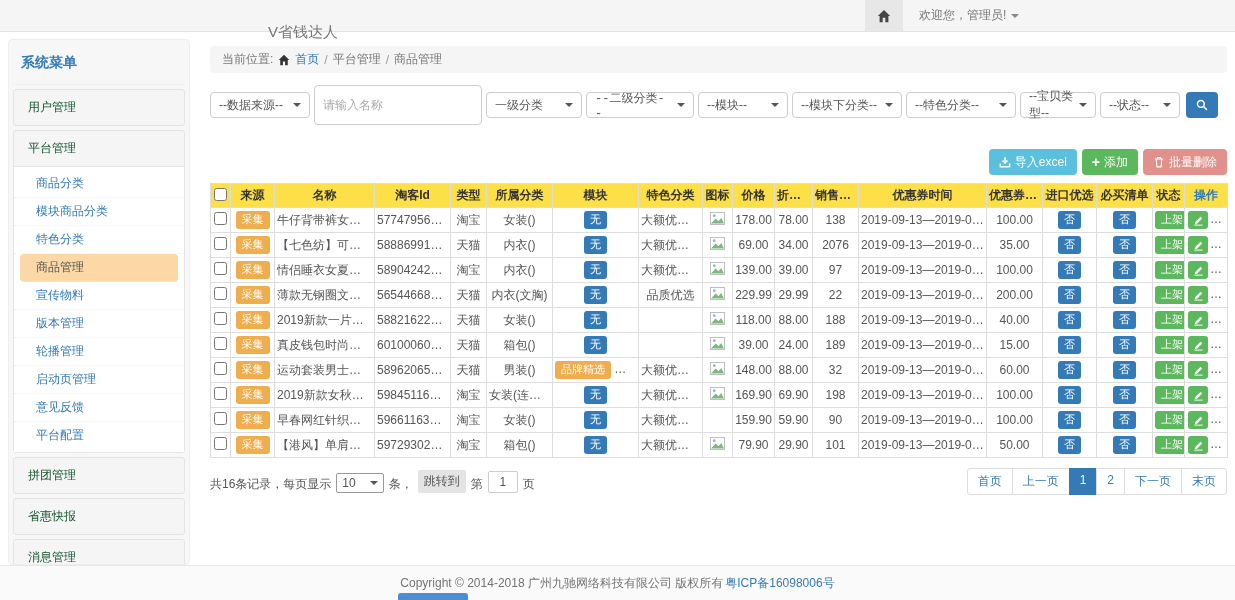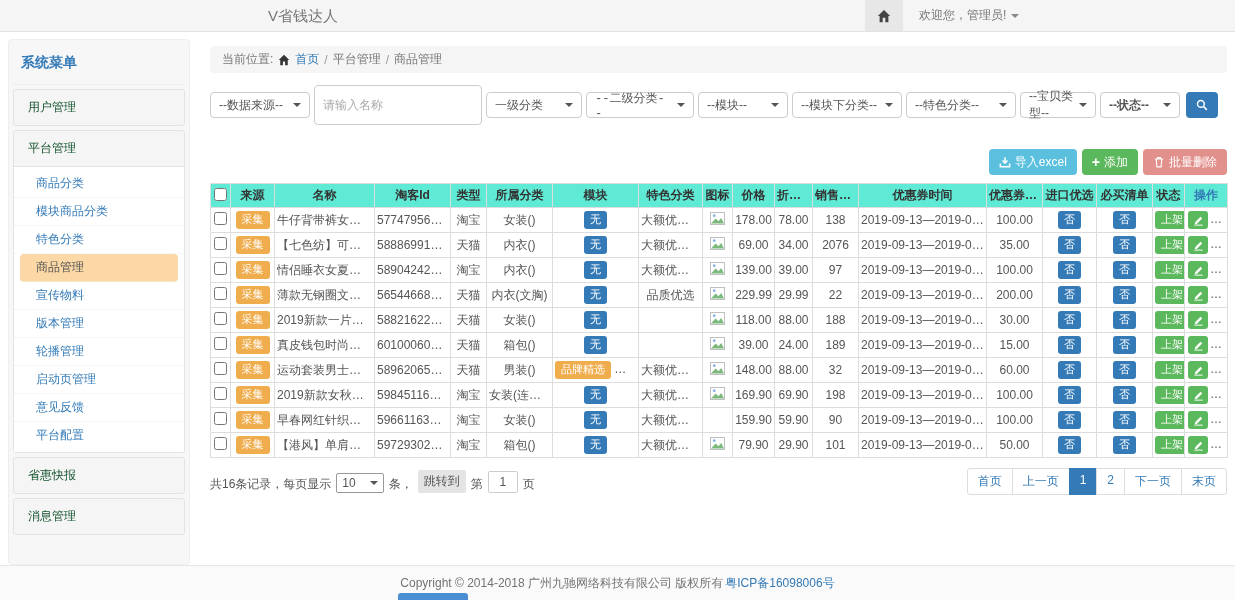--- a/index.html
+++ b/index.html
@@ -1,20 +1,20 @@
 <!DOCTYPE html>
 <html><head>
 <meta charset="utf-8">
 <style>
   *{box-sizing:border-box;margin:0;padding:0}
   html,body{width:1235px;height:600px;overflow:hidden}
   body{font-family:"Liberation Sans","DejaVu Sans",sans-serif;font-size:12px;color:#555;background:#fff;position:relative}
   
   .topbar{height:32px;background:#f5f5f5;border-bottom:1px solid #e2e2e2;position:relative}
-  .brand{position:absolute;left:268px;top:0;line-height:32px;font-size:15px;color:#777}
+  .brand{position:absolute;left:268px;top:16px;line-height:32px;font-size:15px;color:#777}
   .topbar-right{position:absolute;left:865px;top:0;height:31px;display:flex;align-items:center}
   .home-btn{width:38px;height:31px;background:#e7e7e7;display:flex;align-items:center;justify-content:center;cursor:pointer}
   .welcome{margin-left:16px;color:#777;display:flex;align-items:center;gap:5px;cursor:pointer}
   .caret-down{width:0;height:0;border-left:4px solid transparent;border-right:4px solid transparent;border-top:4px solid #888}
   
   .content-row{display:flex;height:533px;overflow:hidden}
   .sidebar{width:182px;margin-left:8px;margin-top:7px;background:#f7f7f7;border:1px solid #eee;border-radius:4px;padding:4px 4px 0 4px;overflow:hidden}
   .sidebar-title{color:#337ab7;font-size:14px;font-weight:bold;padding:10px 8px 12px;border-bottom:1px solid #eee}
   .menu-group{border:1px solid #e3e3e3;border-radius:3px;margin-top:4px;background:#f5f5f5}
   .menu-group-header{padding:9px 14px;color:#14532d;cursor:pointer;font-size:12px}
@@ -38,21 +38,21 @@
   .btn-primary{background:#337ab7}
   .btn-info{background:#5bc0de}
   .btn-success{background:#5cb85c}
   .btn-danger-muted{background:#e2908c}
   .plus{font-size:14px;font-weight:bold;line-height:1}
   
   .actions{display:flex;justify-content:flex-end;gap:5px;margin-top:24px}
   
   table{border-collapse:collapse;table-layout:fixed;width:1017px;margin-top:8px;font-size:12px}
   th,td{border:1px solid #ddd;text-align:center;padding:3px 2px;height:20px;overflow:hidden;white-space:nowrap;text-overflow:ellipsis}
-  th{color:#333;font-weight:bold;background:#5eead4}
+  th{color:#333;font-weight:bold;background:#fde047}
   td{color:#555}
   th.op-head{color:#337ab7}
   .badge{display:inline-block;border-radius:3px;color:#fff;padding:2px 6px;font-size:11px;line-height:1.2}
   .badge-orange{background:#f0ad4e}
   .badge-blue{background:#337ab7;cursor:pointer}
   .badge-green{background:#5cb85c;cursor:pointer}
   .op-btn{display:inline-flex;width:20px;height:18px;border-radius:3px;align-items:center;justify-content:center;color:#fff;cursor:pointer;vertical-align:middle;margin:0 1px}
   .op-edit{background:#5cb85c}
   .op-del{background:#d9534f}
   
@@ -107,20 +107,23 @@
             <div class="menu-child active">商品管理</div>
             <div class="menu-child">宣传物料</div>
             <div class="menu-child">版本管理</div>
             <div class="menu-child">轮播管理</div>
             <div class="menu-child">启动页管理</div>
             <div class="menu-child">意见反馈</div>
             <div class="menu-child">平台配置</div>
           </div>
         </div>
         <div class="menu-group">
+          <div class="menu-group-header">拼团管理</div>
+        </div>
+        <div class="menu-group">
           <div class="menu-group-header">省惠快报</div>
         </div>
         <div class="menu-group">
           <div class="menu-group-header">消息管理</div>
         </div>
       </div>
   </aside>
 
   <main class="main">
     <div class="breadcrumb">
@@ -161,21 +164,21 @@
             <span class="sel-caret"></span>
           </div>
           <div class="f-select" style="width: 110px;">
             <span>--特色分类--</span>
             <span class="sel-caret"></span>
           </div>
           <div class="f-select" style="width: 76px;">
             <span>--宝贝类型--</span>
             <span class="sel-caret"></span>
           </div>
-          <div class="f-select" style="width: 80px; font-weight: bold;">
+          <div class="f-select" style="width: 80px;">
             <span>--状态--</span>
             <span class="sel-caret"></span>
           </div>
         </div>
       <button class="btn btn-primary">
         <span style="display:flex">
           <svg width="12" height="12" viewBox="0 0 16 16">
               <circle cx="6.5" cy="6.5" r="4.5" fill="none" stroke="#fff" stroke-width="2"></circle>
               <line x1="10.2" y1="10.2" x2="14.5" y2="14.5" stroke="#fff" stroke-width="2"></line>
             </svg>
@@ -413,21 +416,21 @@
             <td></td>
             <td><span><svg width="15" height="13" viewBox="0 0 16 14">
                   <rect x="0.5" y="0.5" width="15" height="13" fill="#fff" stroke="#bbb"></rect>
                   <circle cx="4.5" cy="4" r="1.5" fill="#8ab4e8"></circle>
                   <path d="M1 12.5 L6 7 L9 10 L12 6.5 L15 12.5 Z" fill="#7cb97c"></path>
                 </svg></span></td>
             <td>118.00</td>
             <td>88.00</td>
             <td>188</td>
             <td>2019-09-13—2019-09-19</td>
-            <td>30.00</td>
+            <td>40.00</td>
             <td><span class="badge badge-blue">否</span></td>
             <td><span class="badge badge-blue">否</span></td>
             <td><span class="badge badge-green">上架</span></td>
             <td><span class="op-btn op-edit">
                 <span style="display:flex">
                   <svg width="11" height="11" viewBox="0 0 16 16">
                     <path d="M2.5 13.5 L3.4 10.2 L11 2.6 L13.4 5 L5.8 12.6 Z" fill="#fff"></path>
                     <rect x="2" y="14" width="12" height="1.4" fill="#fff"></rect>
                   </svg>
                 </span>

